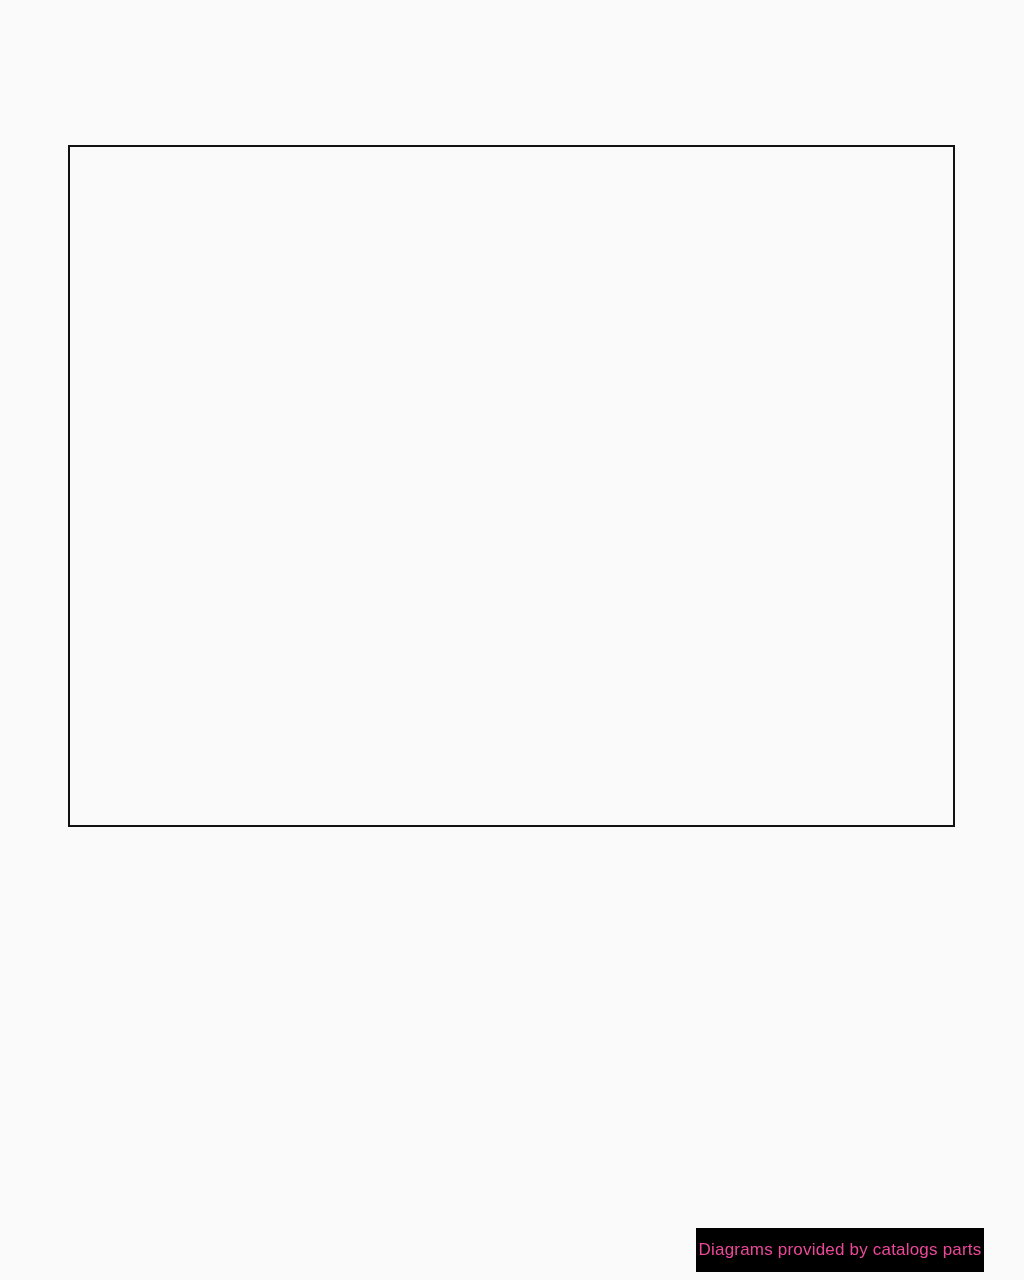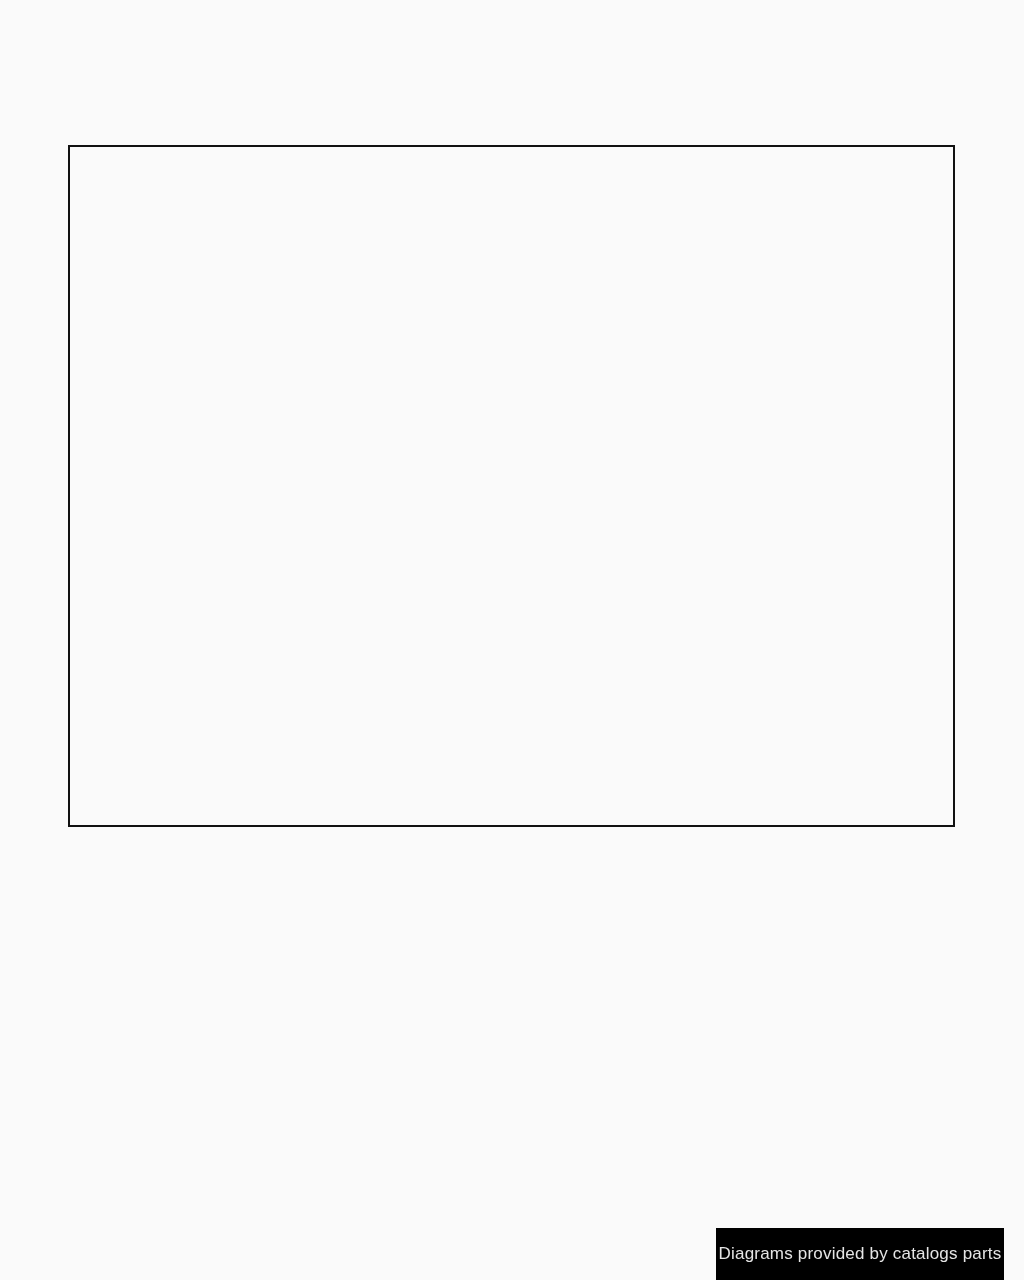--- a/index.html
+++ b/index.html
@@ -58,26 +58,26 @@
     align-items: center;
     justify-content: center;
     font-family: "Liberation Sans", sans-serif;
     font-size: 18px;
     font-weight: 700;
     color: #000;
     box-sizing: border-box;
   }
   #watermark {
     position: absolute;
-    left: 716px;
+    left: 696px;
     top: 1228px;
     width: 288px;
-    height: 52px;
+    height: 44px;
     background: #000000;
-    color: #e5e5e5;
+    color: #ec4899;
     display: flex;
     align-items: center;
     justify-content: center;
     font-family: "Liberation Sans", sans-serif;
     font-size: 17px;
     letter-spacing: 0.2px;
   }
 </style>
 </head>
 <body>

